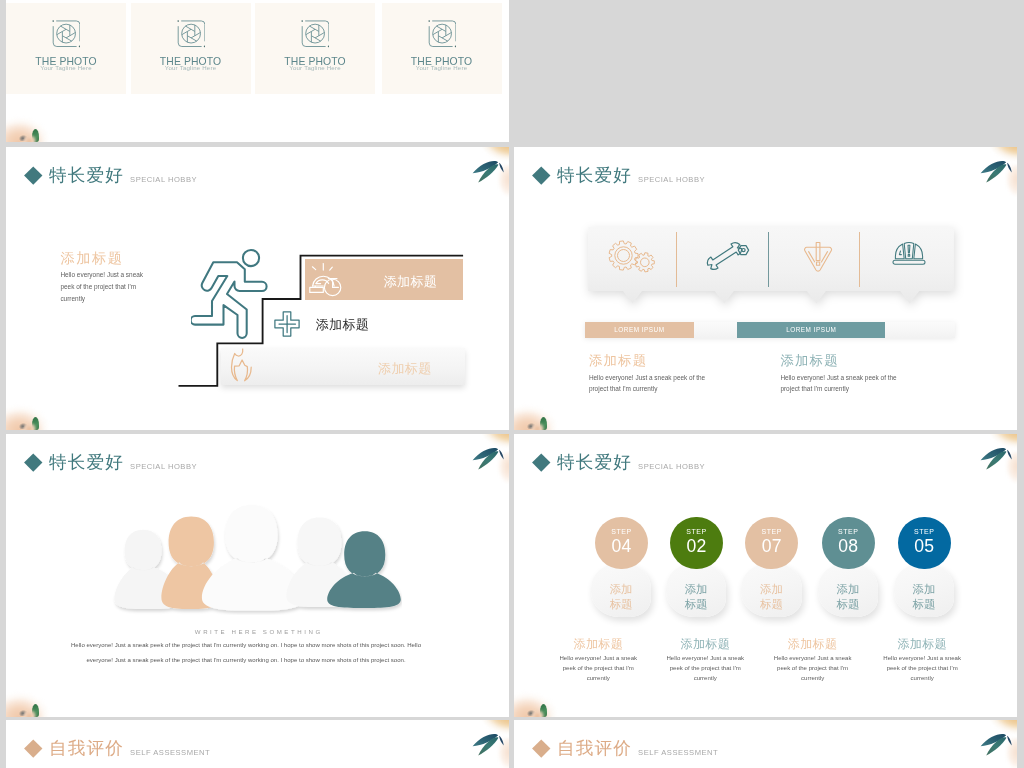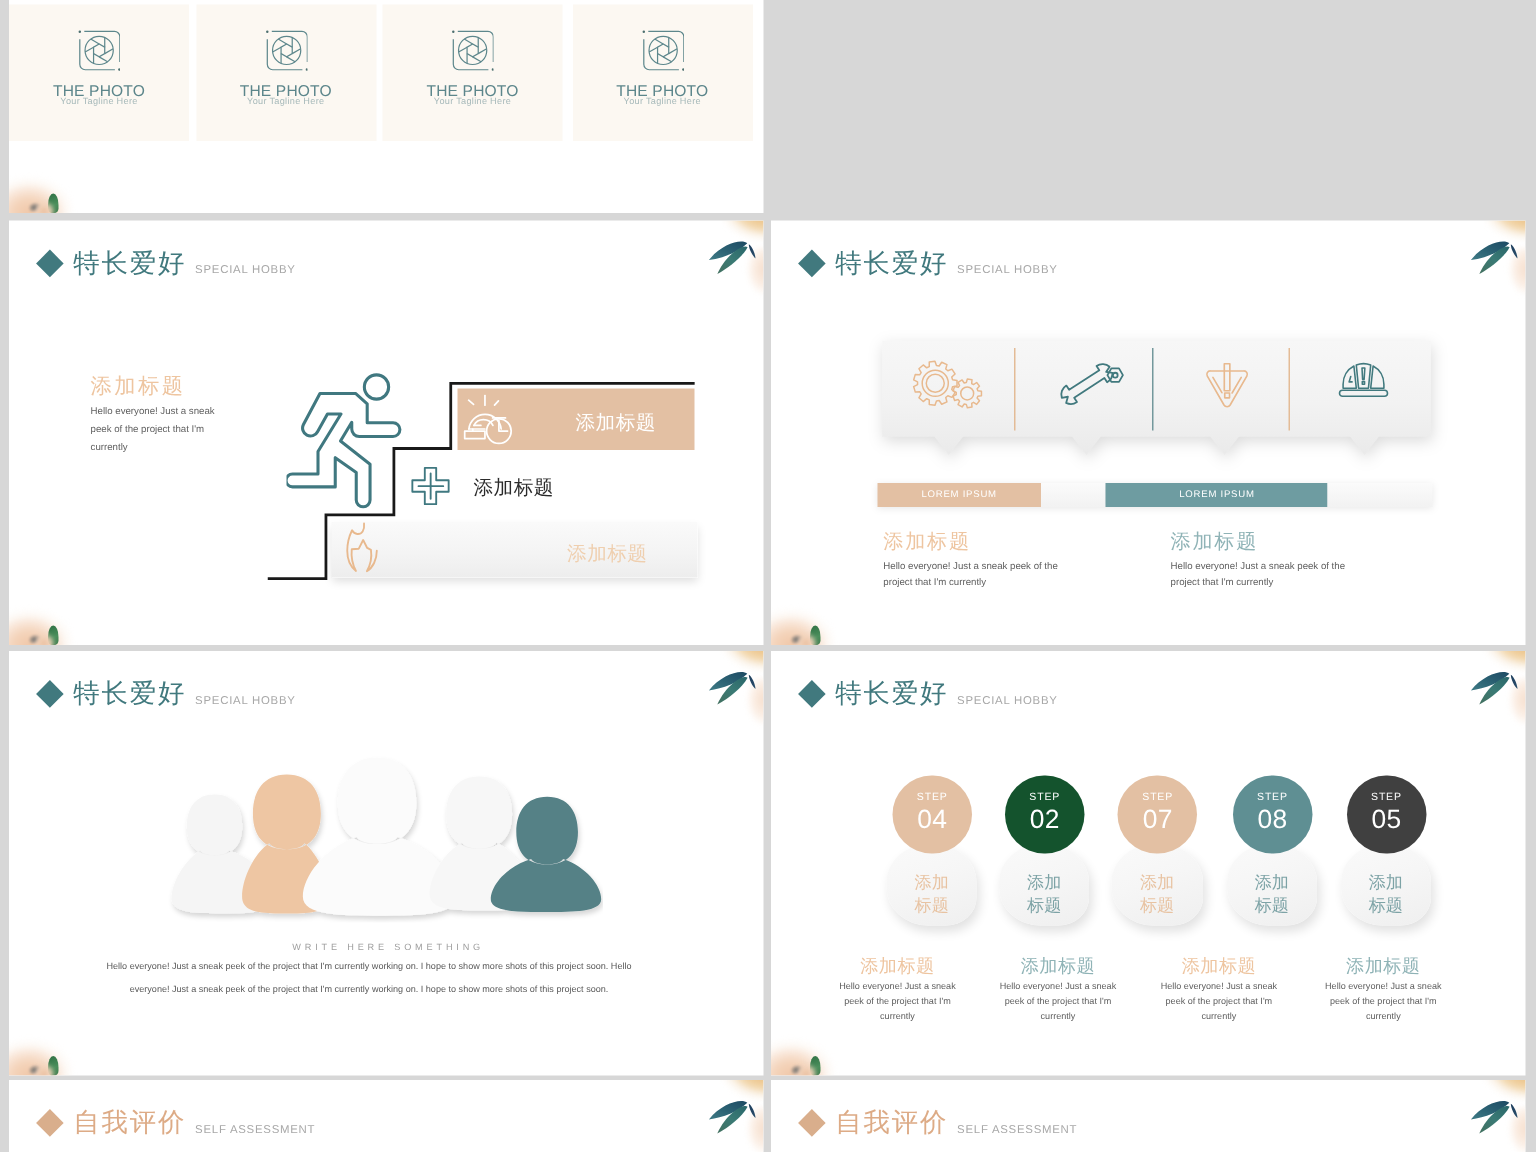--- a/index.html
+++ b/index.html
@@ -484,21 +484,21 @@
       <div class="stp-chip"><span>添加
 标题</span></div>
       <div class="stp-cir" style="background:#e3c0a3">
         <div class="stp-lab">STEP</div>
         <div class="stp-num">04</div>
       </div>
     </div>
     <div class="stp" style="left:151.8px">
       <div class="stp-chip stp-chip-teal"><span>添加
 标题</span></div>
-      <div class="stp-cir" style="background:#14532d">
+      <div class="stp-cir" style="background:#4d7c0f">
         <div class="stp-lab">STEP</div>
         <div class="stp-num">02</div>
       </div>
     </div>
     <div class="stp" style="left:227.1px">
       <div class="stp-chip"><span>添加
 标题</span></div>
       <div class="stp-cir" style="background:#e3c0a3">
         <div class="stp-lab">STEP</div>
         <div class="stp-num">07</div>
@@ -508,21 +508,21 @@
       <div class="stp-chip stp-chip-teal"><span>添加
 标题</span></div>
       <div class="stp-cir" style="background:#5f8f93">
         <div class="stp-lab">STEP</div>
         <div class="stp-num">08</div>
       </div>
     </div>
     <div class="stp" style="left:379.6px">
       <div class="stp-chip stp-chip-teal"><span>添加
 标题</span></div>
-      <div class="stp-cir" style="background:#404040">
+      <div class="stp-cir" style="background:#0369a1">
         <div class="stp-lab">STEP</div>
         <div class="stp-num">05</div>
       </div>
     </div>
 
     <div class="s6tb" style="left:40.3px">
       <div class="s6tt" style="color:#eec5a0">添加标题</div>
       <div class="s6tbody">Hello everyone! Just a sneak peek of the project that I'm currently</div>
     </div>
     <div class="s6tb" style="left:147.3px">

